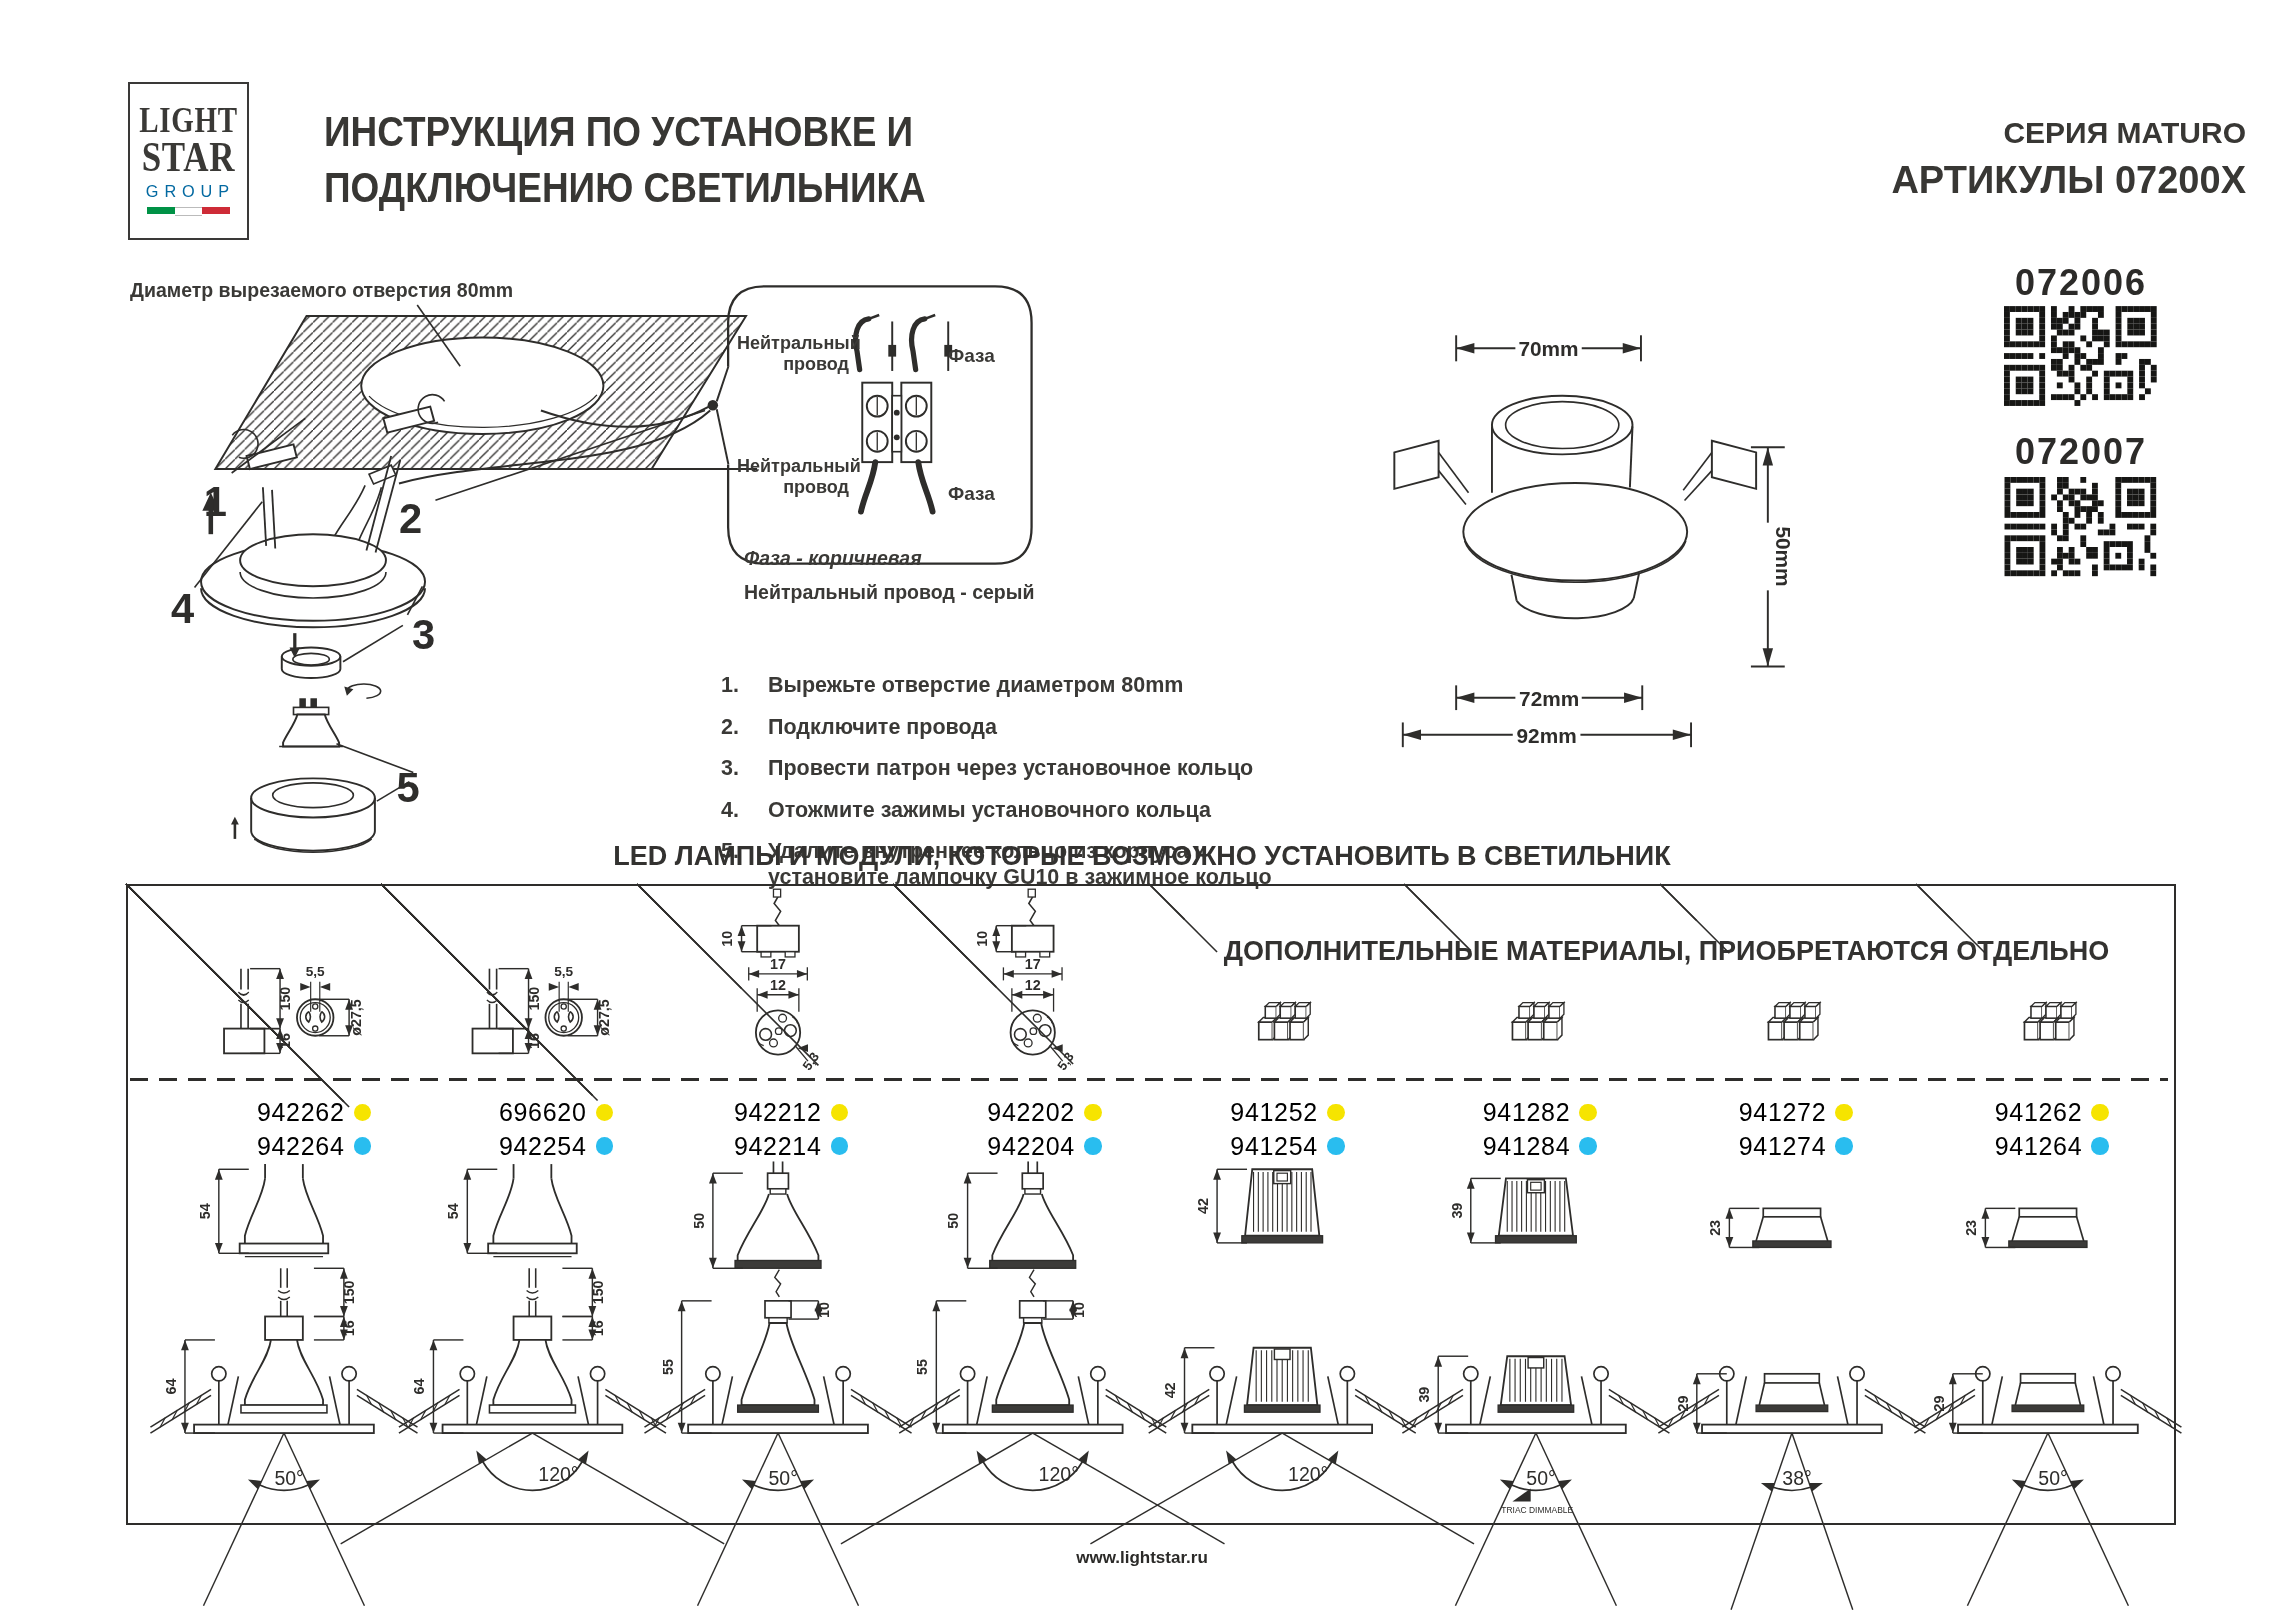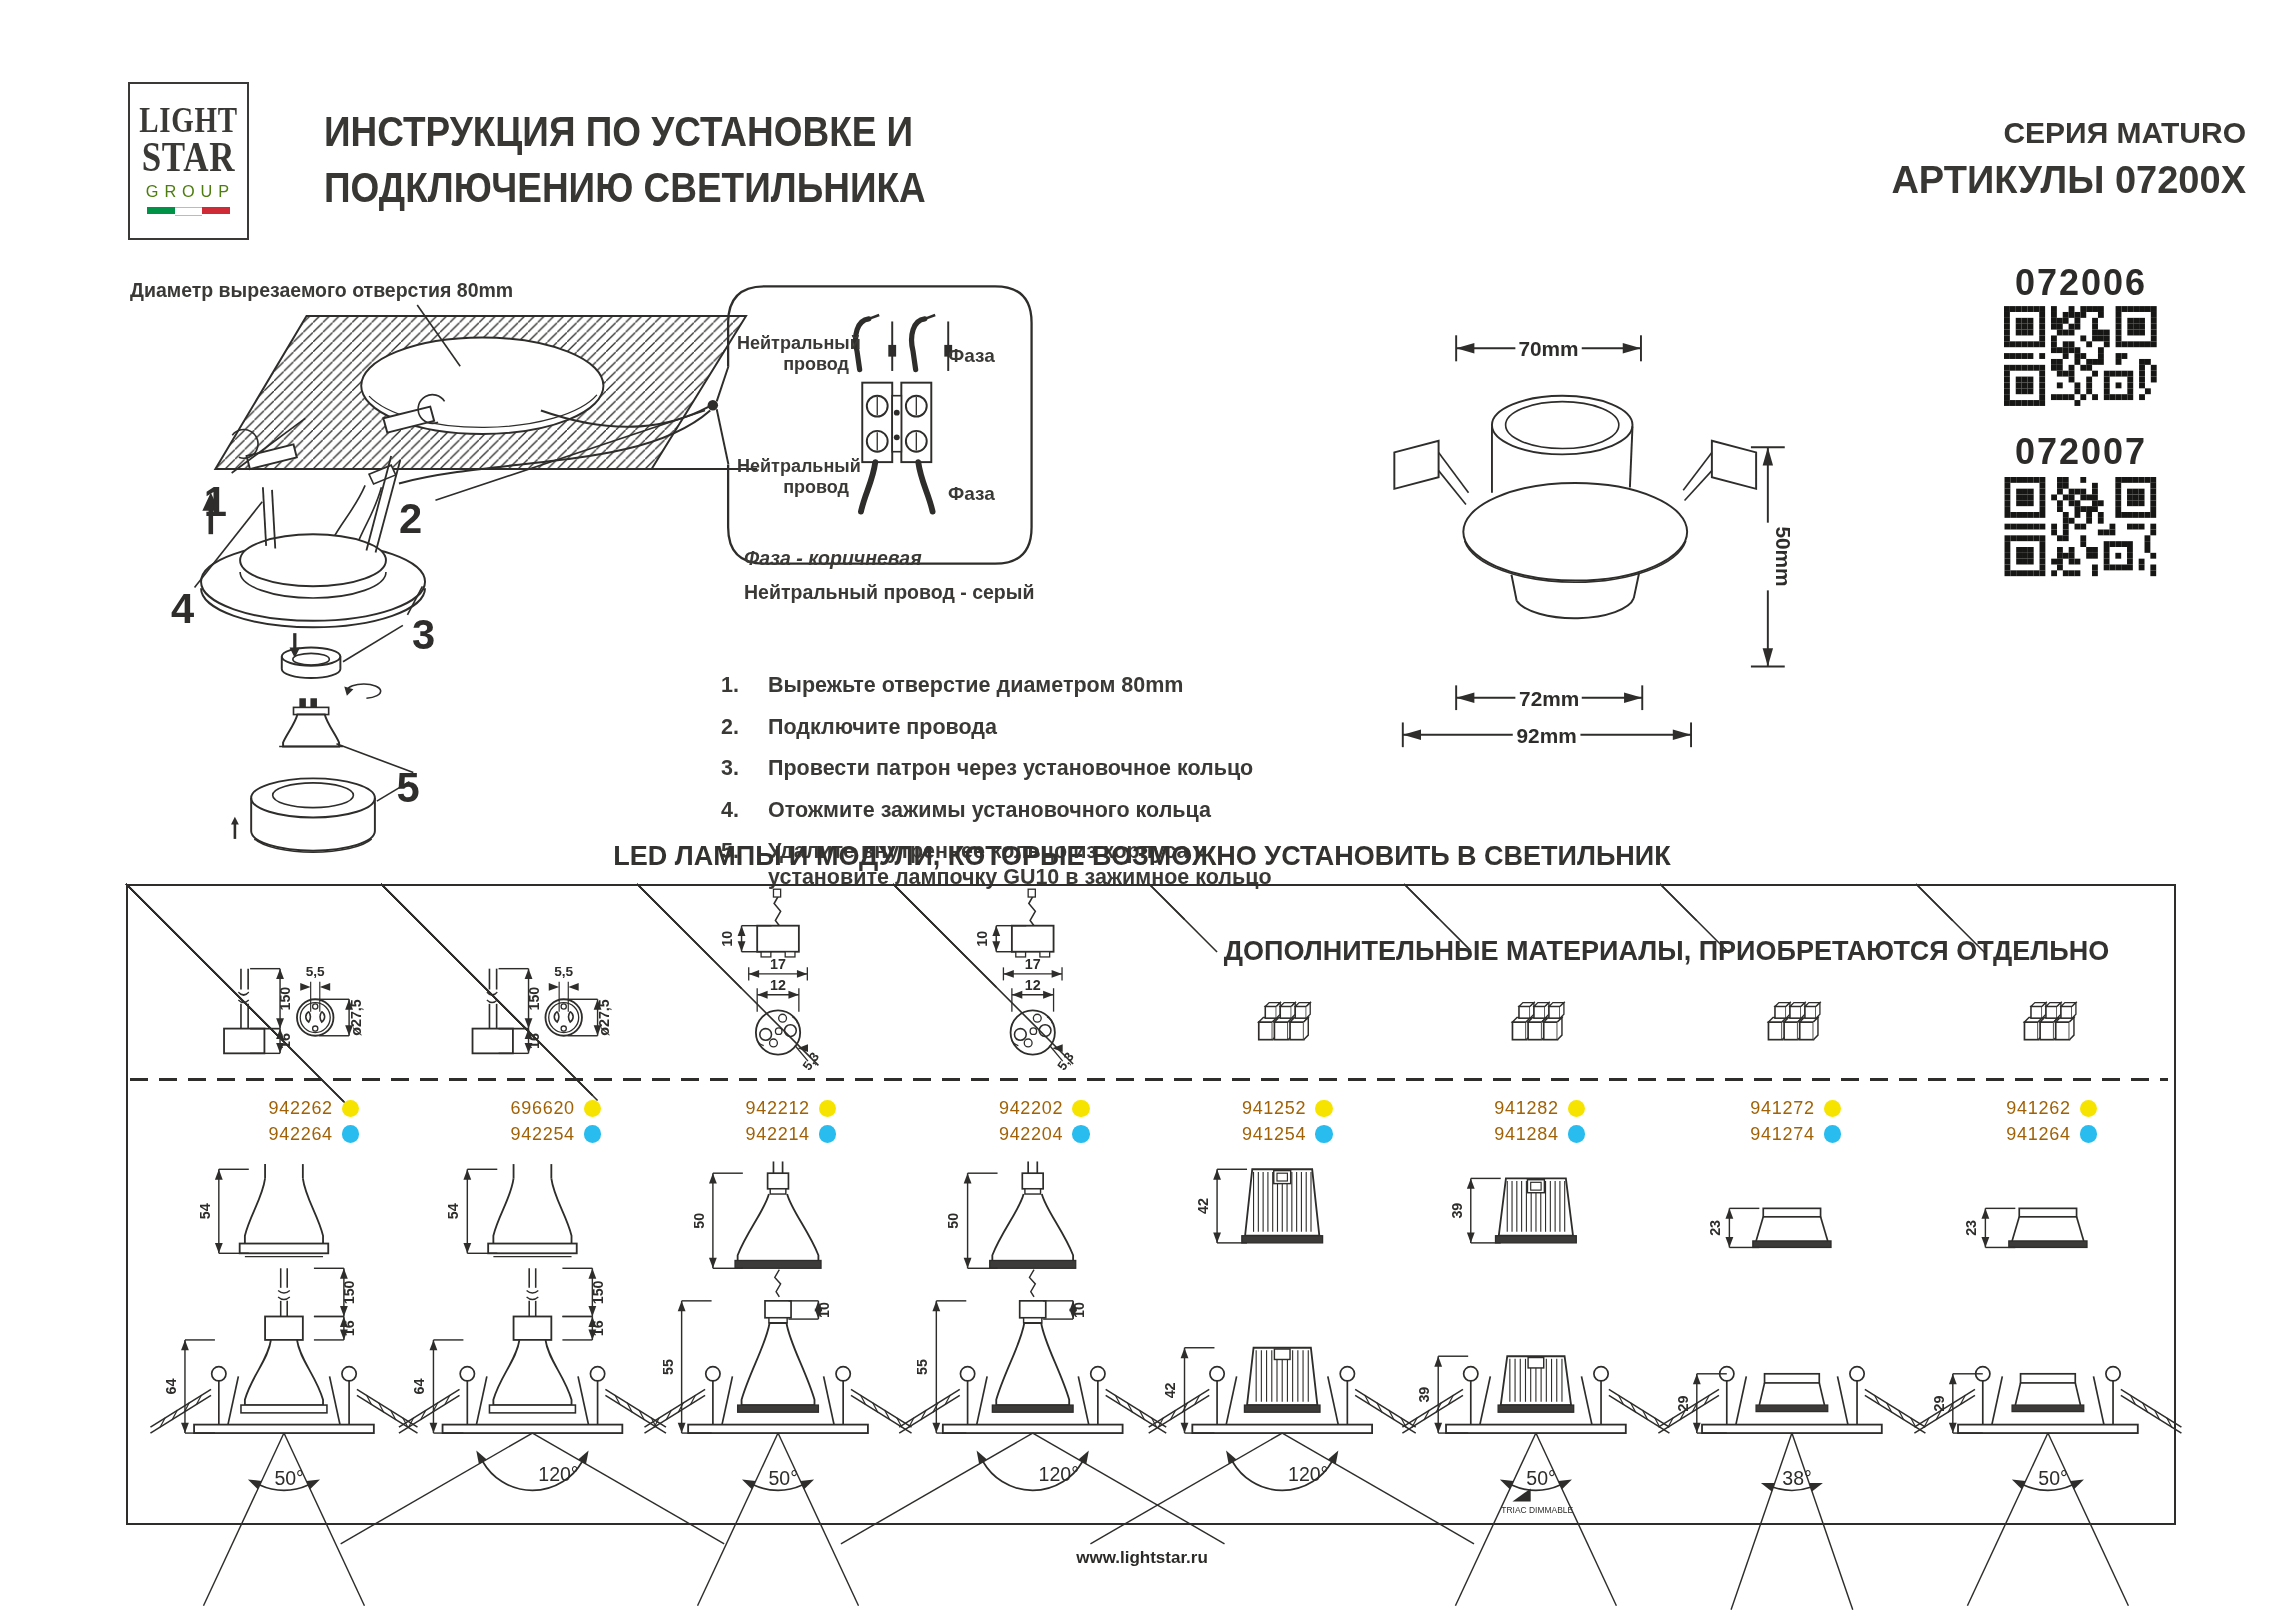--- a/index.html
+++ b/index.html
@@ -5,21 +5,21 @@
   html,body{margin:0;padding:0;background:#ffffff;}
   #page{position:relative;width:2284px;height:1616px;background:#fff;overflow:hidden;
         font-family:"Liberation Sans","DejaVu Sans",sans-serif;color:#2a2927;}
   .abs{position:absolute;}
   svg{display:block;overflow:visible;}
   svg text{font-family:"Liberation Sans","DejaVu Sans",sans-serif;fill:#2e2d2b;}
   
   #logo-box{left:128px;top:82px;width:117px;height:154px;border:2px solid #3a3938;text-align:center;}
   #logo-light{margin-top:19.5px;font-family:"Liberation Serif","DejaVu Serif",serif;font-weight:700;font-size:29px;letter-spacing:0.7px;transform:scaleY(1.25);color:#3a3936;}
   #logo-star{font-family:"Liberation Serif","DejaVu Serif",serif;font-weight:700;font-size:35px;letter-spacing:0.7px;transform:scaleY(1.2);margin-top:1.3px;color:#3a3936;}
-  #logo-group{font-size:16.3px;letter-spacing:5.9px;margin-top:3.9px;margin-left:3.9px;color:#4d7c0f;}
+  #logo-group{font-size:16.3px;letter-spacing:5.9px;margin-top:3.9px;margin-left:3.9px;color:#0369a1;}
   #logo-flag{display:flex;width:83px;height:7.2px;margin:6.5px auto 0 auto;}
   #logo-flag span{flex:1;height:100%;}
   
   #title{left:324px;top:104px;font-size:42px;line-height:56px;font-weight:700;color:#383734;
          transform:scaleX(0.88);transform-origin:left top;letter-spacing:0;}
   #head-right{right:38px;top:116px;text-align:right;color:#383734;}
   #series{font-size:30px;font-weight:700;}
   #articles-heading{font-size:38px;font-weight:700;margin-top:9px;}
   .prod-code{left:1999px;width:164px;text-align:center;font-size:36px;font-weight:600;letter-spacing:2px;color:#2c2b29;}
   
@@ -33,21 +33,21 @@
   .instr-text{width:560px;}
   
   #lamps-header{left:0;top:841px;width:2284px;text-align:center;font-size:27px;font-weight:600;color:#333230;}
   #table-frame{left:126px;top:884px;width:2046px;height:637px;border:2px solid #2e2d2b;}
   #extras-header{left:1178px;top:936px;width:977px;text-align:center;font-size:27px;font-weight:600;color:#333230;}
   #dash-sep{left:130px;top:1078px;width:2038px;height:2.6px;
             background:repeating-linear-gradient(90deg,#2e2d2b 0 17.6px,transparent 17.6px 29px);}
   .lamp-col{top:884px;width:256px;height:637px;}
   .articles{position:absolute;left:0;top:214px;width:100%;display:flex;flex-direction:column;align-items:center;gap:4.6px;}
   .art-row{display:flex;align-items:center;}
-  .art-code{font-size:18px;color:#a16207;letter-spacing:0.7px;}
+  .art-code{font-size:25px;color:#000000;letter-spacing:0.7px;}
   .art-dot{width:17.6px;height:17.6px;border-radius:50%;margin-left:9px;}
   #footer-url{left:0;top:1548px;width:2284px;text-align:center;font-size:17px;font-weight:700;color:#2b2a28;}
 </style>
 </head>
 <body>
 
 <div id="page">
 
   <div class="abs" id="logo-box">
     <div id="logo-light">LIGHT</div>

